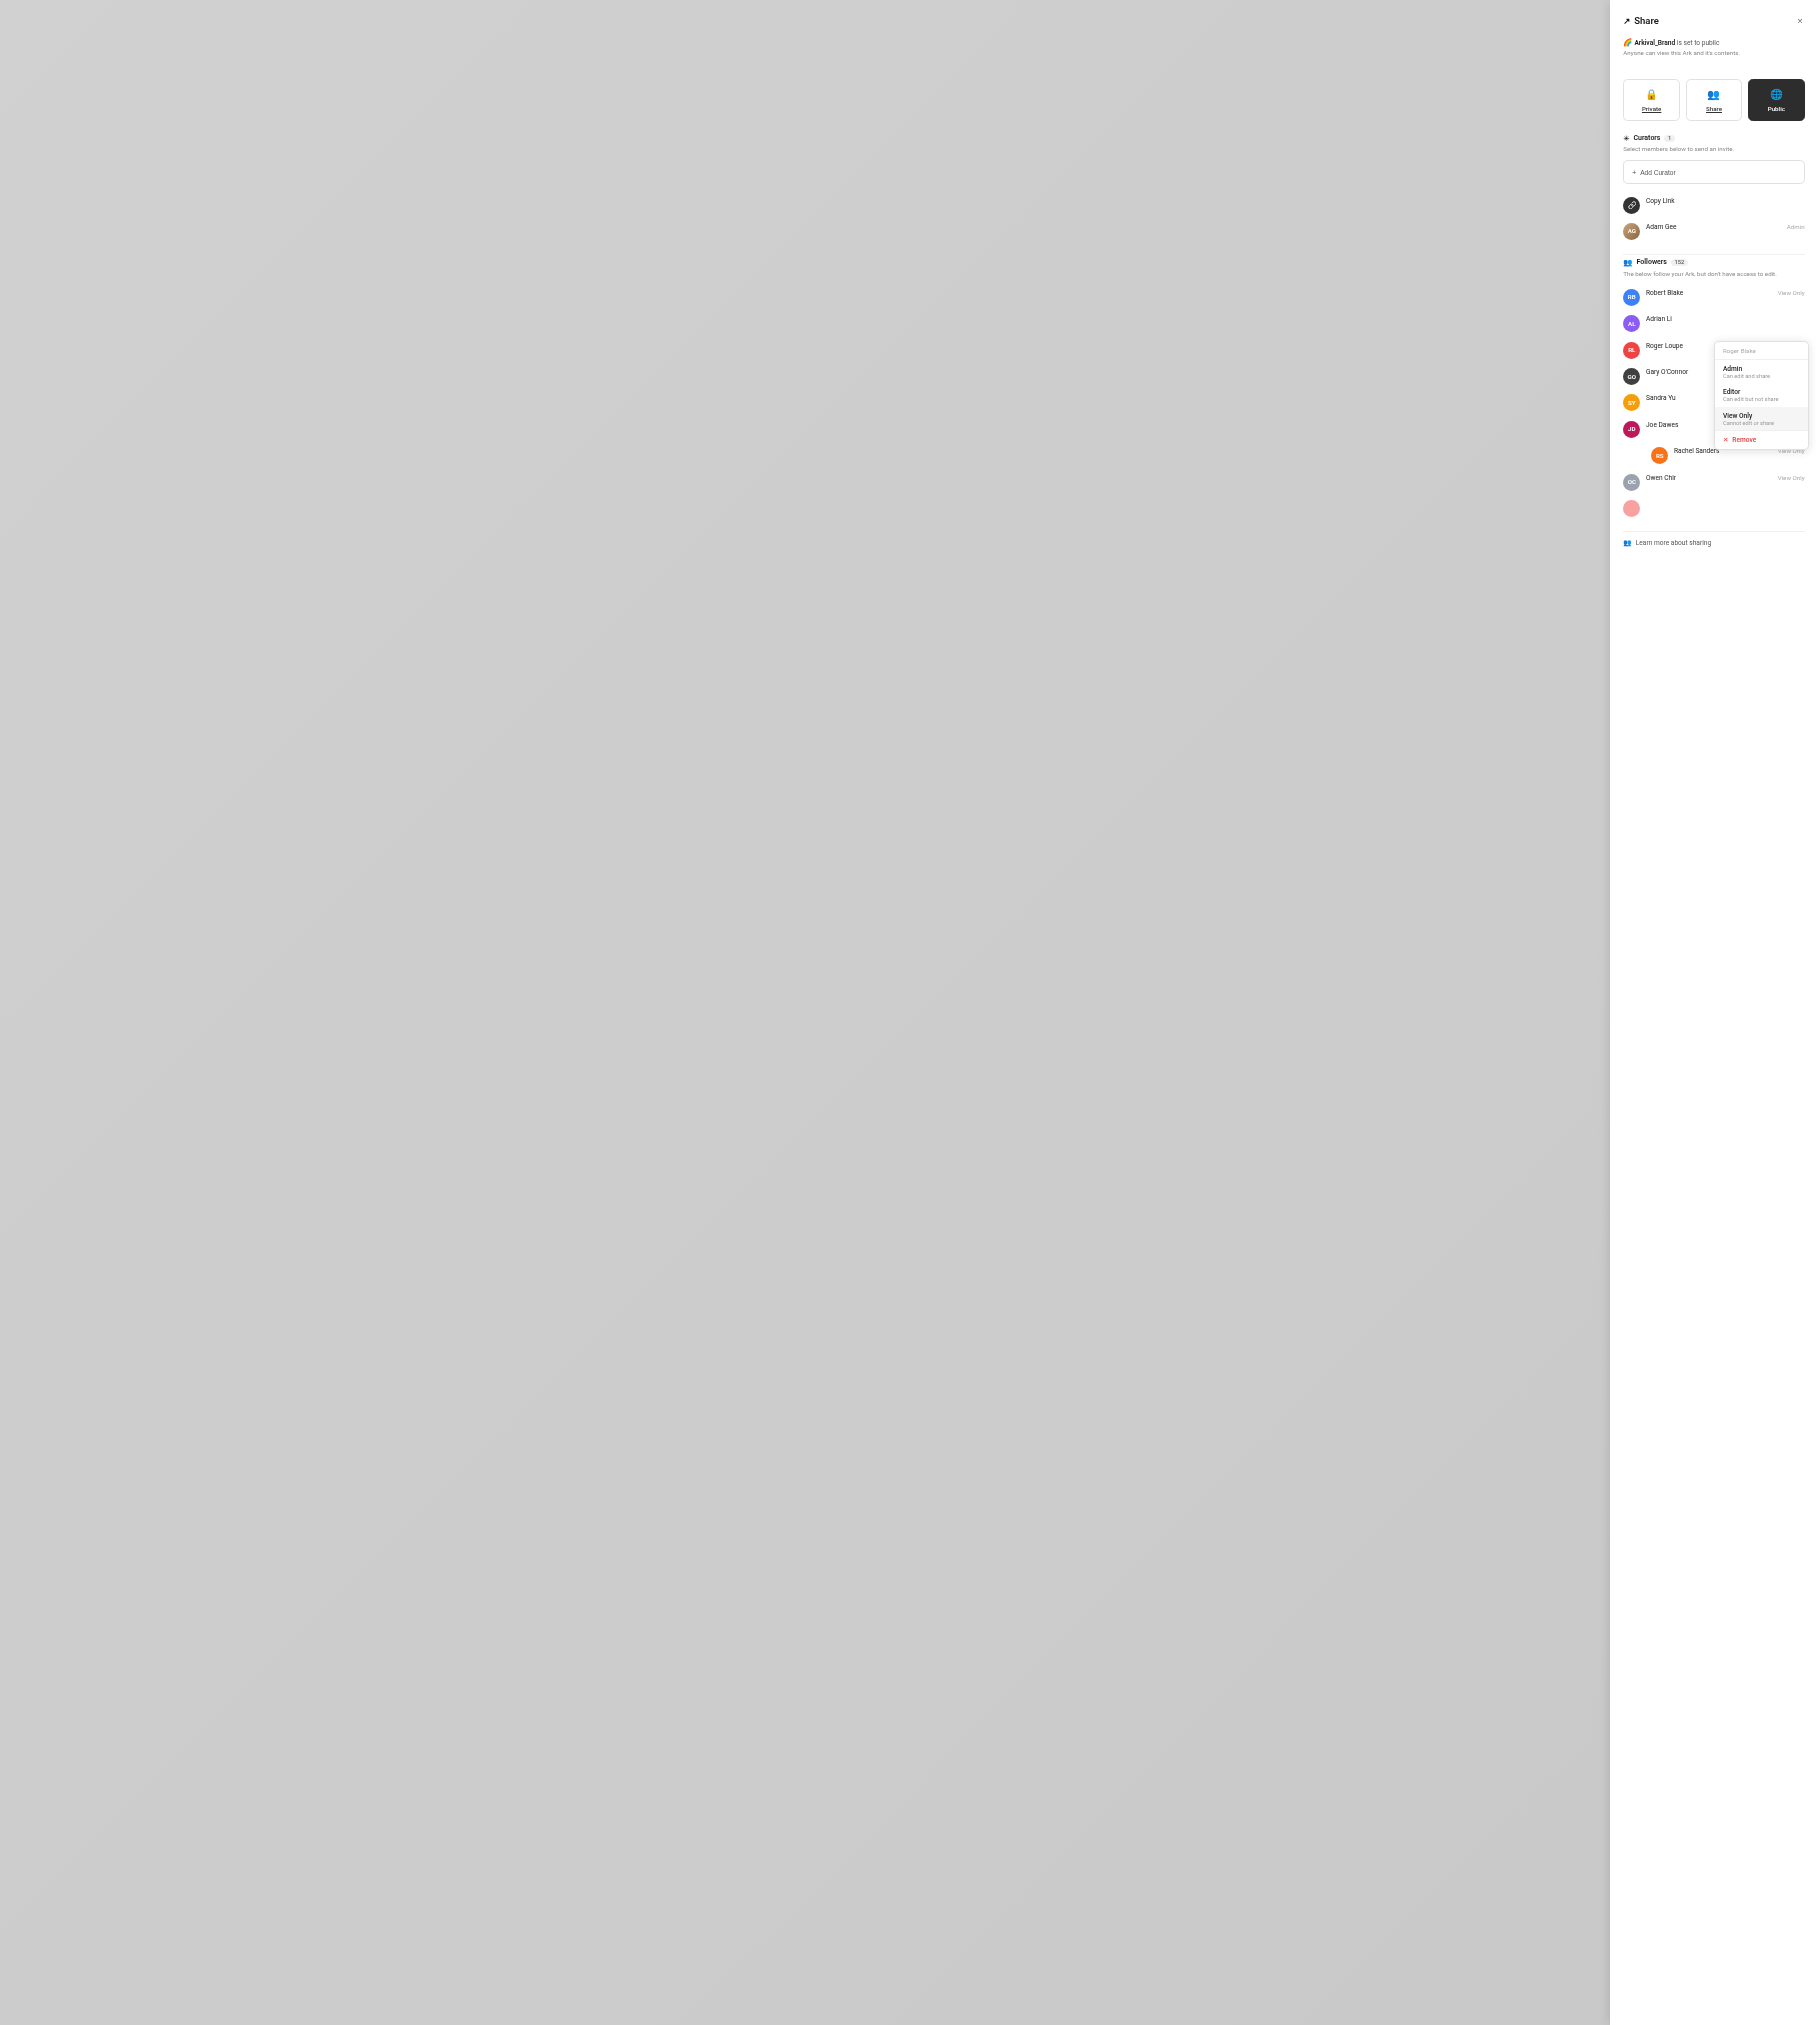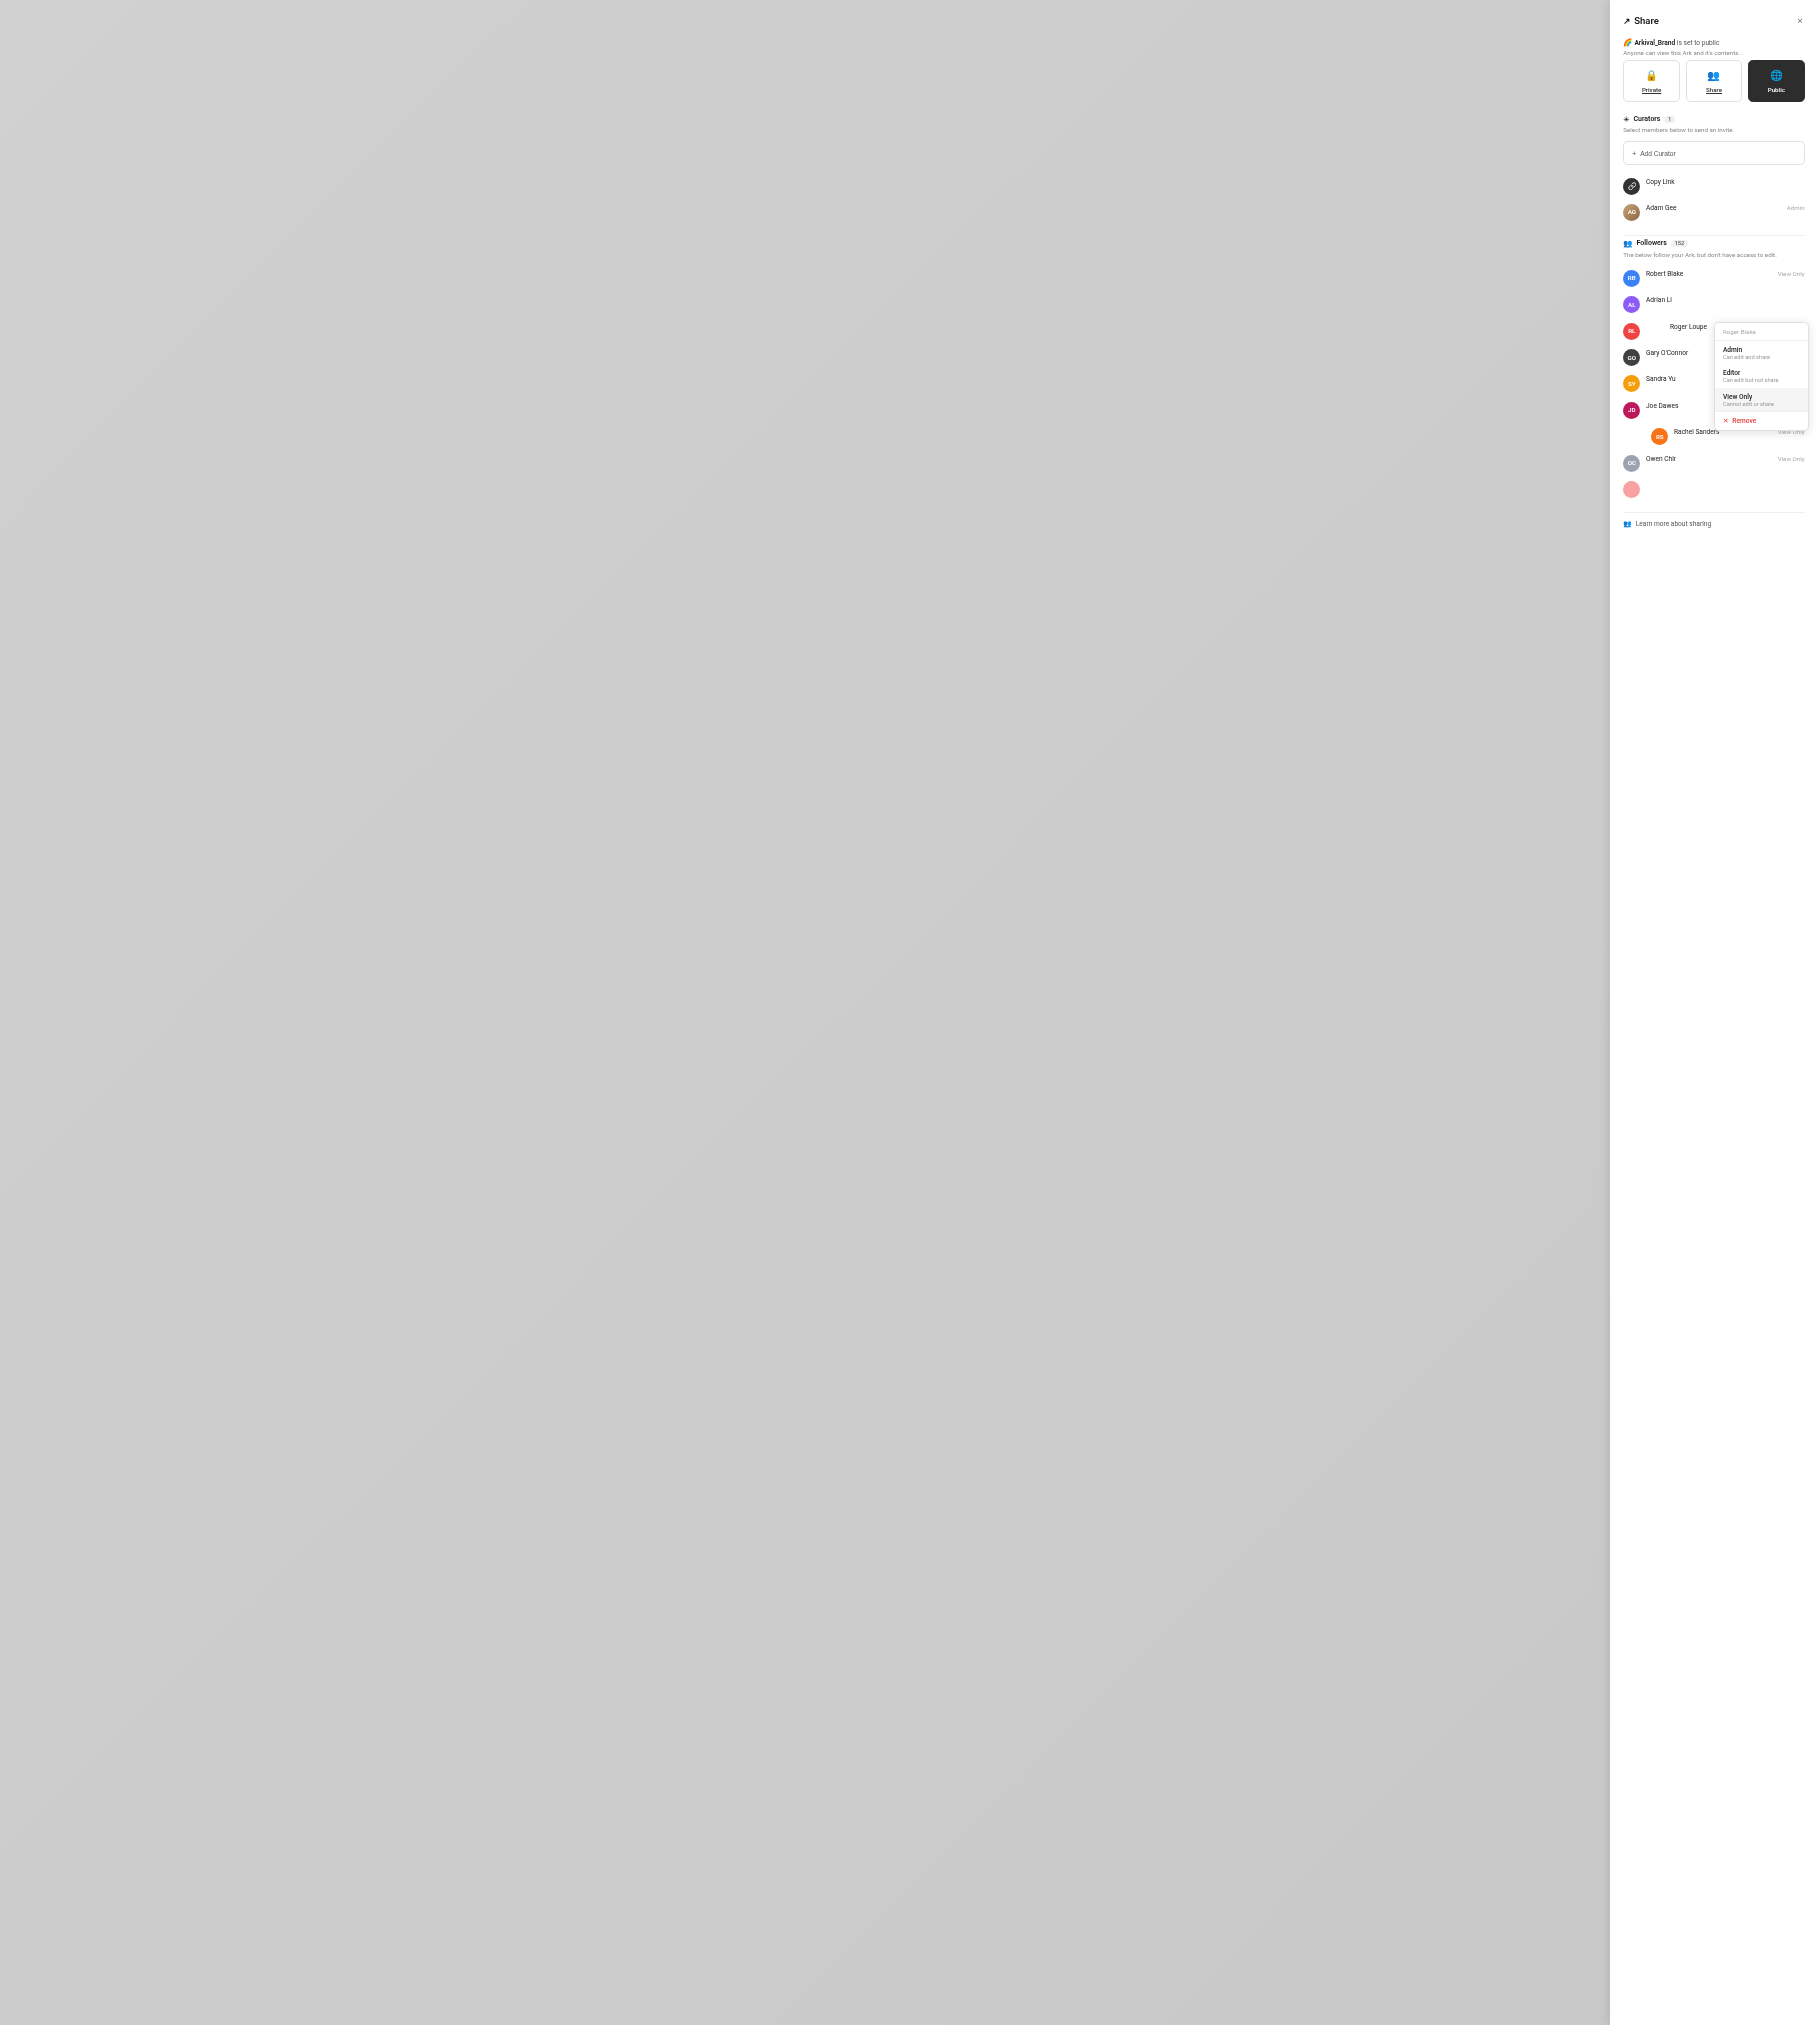--- a/index.html
+++ b/index.html
@@ -62,21 +62,21 @@
       font-size: 9.5px;
       color: #666;
       padding: 1.9px;
       border-radius: 1.9px;
       display: flex;
       align-items: center;
       justify-content: center;
     }
 
     .ark-status {
-      margin-bottom: 3px;
+      margin-bottom: 22px;
     }
 
     .ark-status-line {
       font-size: 6.6px;
       color: #555;
       margin-bottom: 1.9px;
     }
 
     .ark-name {
       font-weight: 600;
@@ -406,21 +406,21 @@
         <span class="member-name">Robert Blake</span>
         <span class="member-role">View Only</span>
       </div>
 
       <div class="member-row">
         <div class="avatar" style="background:#8b5cf6;">AL</div>
         <span class="member-name">Adrian Li</span>
         <span class="member-role"></span>
       </div>
 
-      <div class="member-row" style="position:relative;gap:24px;">
+      <div class="member-row" style="position:relative;">
         <div class="avatar" style="background:#ef4444;">RL</div>
         <span class="member-name">Roger Loupe</span>
 
         <div class="dropdown-menu">
           <div class="dropdown-header">Roger Blake</div>
           <div class="dropdown-item">
             <div class="dropdown-item-title">Admin</div>
             <div class="dropdown-item-desc">Can edit and share</div>
           </div>
           <div class="dropdown-item">

